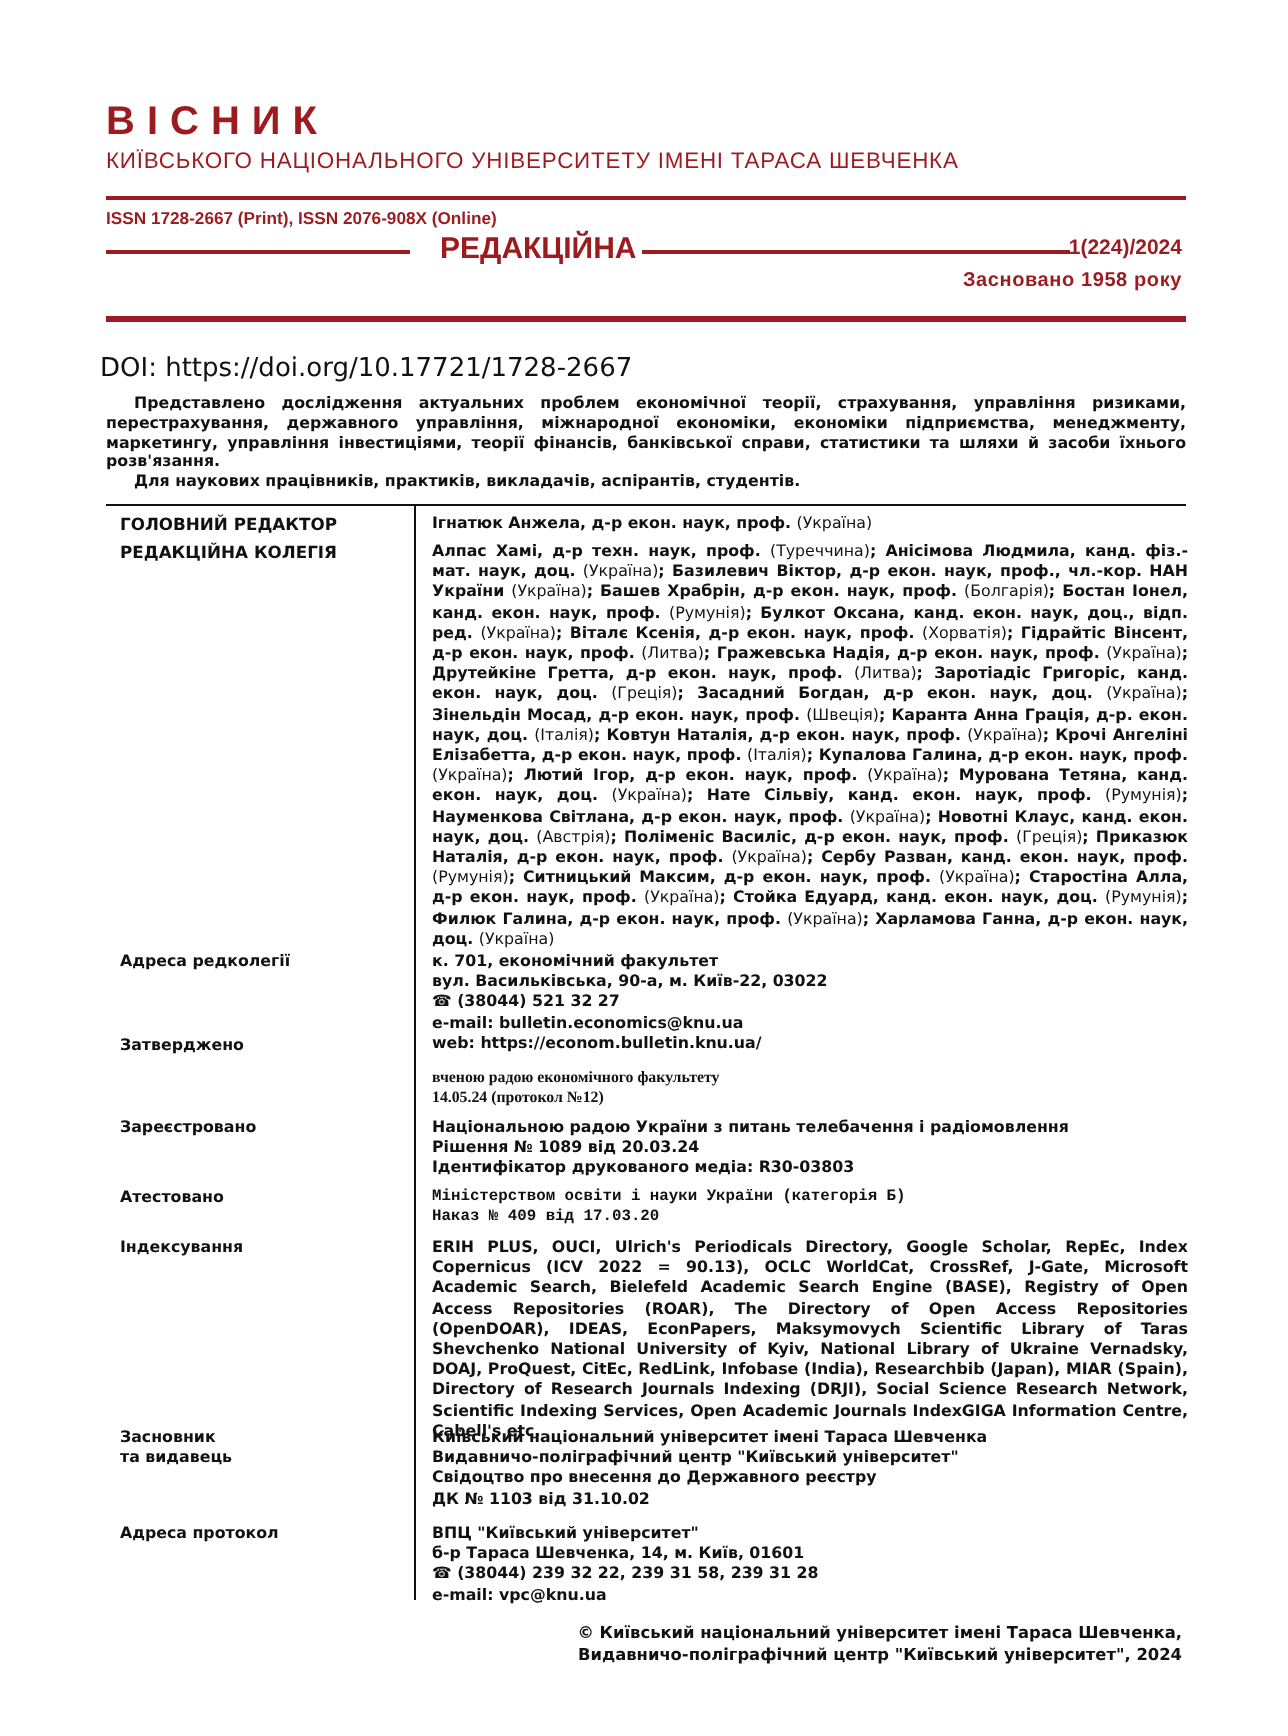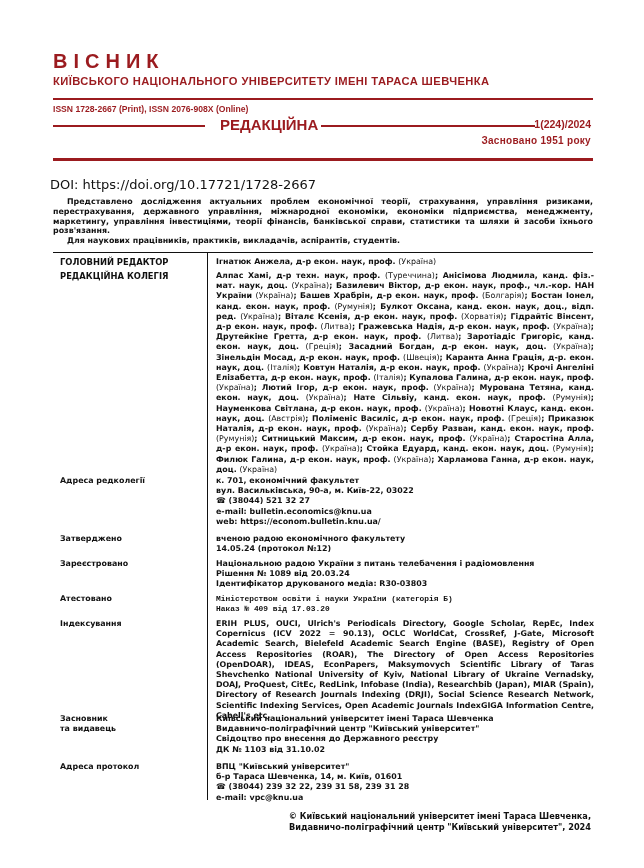--- a/index.html
+++ b/index.html
@@ -1,19 +1,19 @@
 <!DOCTYPE html>
 <html><head>
 <meta charset="utf-8">
 <style>
   html, body { margin:0; padding:0; background:#ffffff; }
   body { width:644px; height:868px; position:relative; overflow:hidden; font-family:"DejaVu Sans", sans-serif; color:#111; }
   .abs { position:absolute; }
   .title { left:53px; top:50px; font-family:"Liberation Sans", sans-serif; font-weight:bold; font-size:20px; letter-spacing:6px; color:#9b1b1f; }
-  .subtitle { left:53px; top:75px; font-family:"Liberation Sans", sans-serif; font-weight:bold; font-size:11.2px; letter-spacing:0.4px; color:#9b1b1f; }
+  .subtitle { left:53px; top:75px; font-family:"Liberation Sans", sans-serif; font-weight:normal; font-size:11.2px; letter-spacing:0.4px; color:#9b1b1f; }
   .rule { background:#9b1b1f; }
   .issn { left:53px; top:104px; font-family:"Liberation Sans", sans-serif; font-weight:bold; font-size:8.6px; color:#9b1b1f; }
   .section { left:220px; top:116px; font-family:"Liberation Sans", sans-serif; font-weight:bold; font-size:15px; color:#9b1b1f; }
   .issue { right:53px; top:118px; font-family:"Liberation Sans", sans-serif; font-weight:bold; font-size:10.5px; color:#9b1b1f; }
   .founded { right:53px; top:135px; font-family:"Liberation Sans", sans-serif; font-weight:bold; font-size:10px; letter-spacing:0.3px; color:#9b1b1f; }
   .doi { left:50px; top:177px; font-weight:normal; font-size:13px; }
   .desc { left:53px; top:197px; width:540px; font-weight:bold; font-size:7.9px; line-height:9.8px; text-align:justify; }
   .desc p { margin:0; text-indent:14px; }
   .topline { left:53px; top:252px; width:540px; height:1px; background:#111; }
   .vline { left:207px; top:253px; width:1px; height:547px; background:#111; }
@@ -28,21 +28,21 @@
 <body>
 
 <div class="abs title">ВІСНИК</div>
 <div class="abs subtitle">КИЇВСЬКОГО НАЦІОНАЛЬНОГО УНІВЕРСИТЕТУ ІМЕНІ ТАРАСА ШЕВЧЕНКА</div>
 <div class="abs rule" style="left:53px;top:98px;width:540px;height:2px;"></div>
 <div class="abs issn">ISSN 1728-2667 (Print), ISSN 2076-908X (Online)</div>
 <div class="abs rule" style="left:53px;top:125px;width:152px;height:2px;"></div>
 <div class="abs section">РЕДАКЦІЙНА</div>
 <div class="abs rule" style="left:321px;top:125px;width:214px;height:2px;"></div>
 <div class="abs issue">1(224)/2024</div>
-<div class="abs founded">Засновано 1951 року</div>
+<div class="abs founded">Засновано 1958 року</div>
 <div class="abs rule" style="left:53px;top:158px;width:540px;height:3px;"></div>
 
 <div class="abs doi">DOI: https://doi.org/10.17721/1728-2667</div>
 <div class="abs desc">
   <p>Представлено дослідження актуальних проблем економічної теорії, страхування, управління ризиками,  перестрахування, державного управління, міжнародної економіки, економіки підприємства, менеджменту, маркетингу, управління інвестиціями, теорії фінансів, банківської справи, статистики та шляхи й засоби їхнього розв'язання.</p>
   <p>Для наукових працівників, практиків, викладачів, аспірантів, студентів.</p>
 </div>
 
 <div class="abs topline"></div>
 <div class="abs vline"></div>
@@ -58,22 +58,22 @@
 
 <div class="abs row-label" style="top:476px;">Адреса редколегії</div>
 <div class="abs row-val" style="top:476px;">
   <span class="line">к. 701, економічний факультет</span>
   <span class="line">вул. Васильківська, 90-а, м. Київ-22, 03022</span>
   <span class="line">☎ (38044) 521 32 27</span>
   <span class="line">e-mail: bulletin.economics@knu.ua</span>
   <span class="line">web: https://econom.bulletin.knu.ua/</span>
 </div>
 
-<div class="abs row-label" style="top:534px;">Затверджено</div>
-<div class="abs row-val" style="top:534px;">
+<div class="abs row-label" style="top:518px;">Затверджено</div>
+<div class="abs row-val" style="top:534px;font-family:Liberation Serif, serif;">
   <span class="line">вченою радою економічного факультету</span>
   <span class="line">14.05.24 (протокол №12)</span>
 </div>
 
 <div class="abs row-label" style="top:559px;">Зареєстровано</div>
 <div class="abs row-val" style="top:559px;">
   <span class="line">Національною радою України з питань телебачення і радіомовлення</span>
   <span class="line">Рішення № 1089 від 20.03.24</span>
   <span class="line">Ідентифікатор друкованого медіа: R30-03803</span>
 </div>

